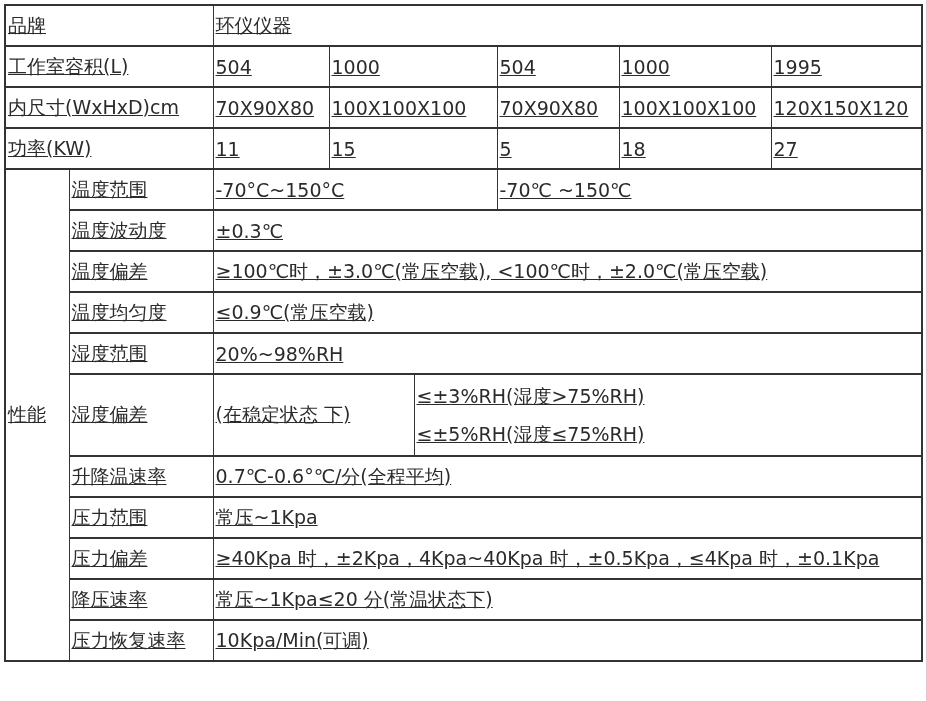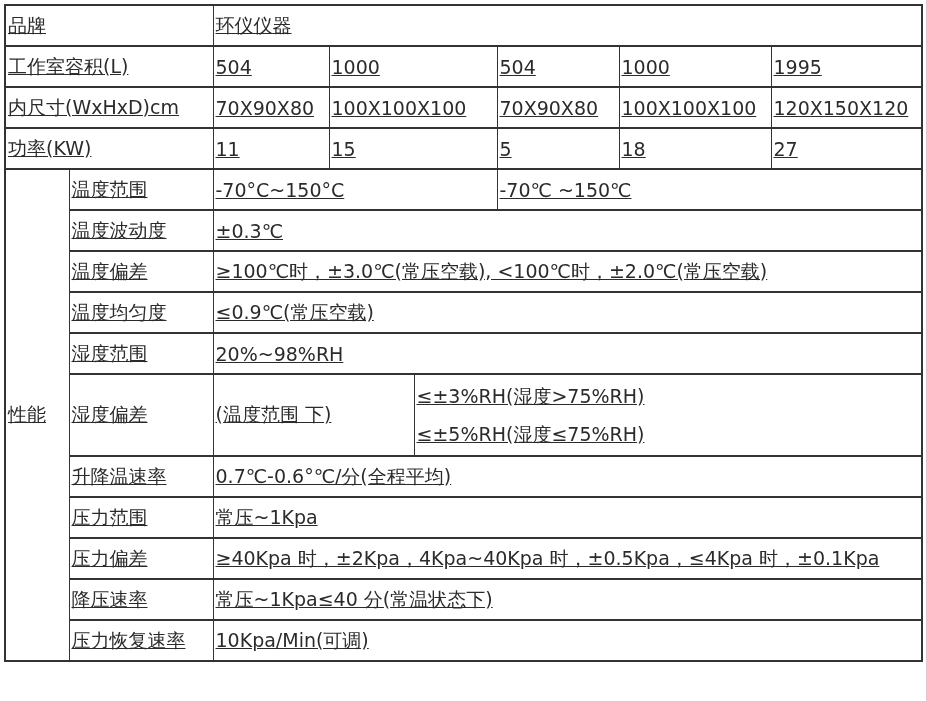--- a/index.html
+++ b/index.html
@@ -110,21 +110,21 @@
       <td colspan="6" class="gray">≤0.9℃(常压空载)</td>
     </tr>
 
     <tr>
       <td class="white">湿度范围</td>
       <td colspan="6" class="white">20%~98%RH</td>
     </tr>
 
     <tr class="tall">
       <td class="gray">湿度偏差</td>
-      <td colspan="2" class="gray">(温度范围 下)</td>
+      <td colspan="2" class="gray">(在稳定状态 下)</td>
       <td colspan="4" class="gray two-line">
         <div>≤±3%RH(湿度&gt;75%RH)</div>
         <div>≤±5%RH(湿度≤75%RH)</div>
       </td>
     </tr>
 
     <tr>
       <td class="white">升降温速率</td>
       <td colspan="6" class="white">0.7℃-0.6°℃/分(全程平均)</td>
     </tr>
@@ -134,21 +134,21 @@
       <td colspan="6" class="gray">常压~1Kpa</td>
     </tr>
 
     <tr>
       <td class="white">压力偏差</td>
       <td colspan="6" class="white">≥40Kpa 时，±2Kpa，4Kpa~40Kpa 时，±0.5Kpa，≤4Kpa 时，±0.1Kpa</td>
     </tr>
 
     <tr>
       <td class="gray">降压速率</td>
-      <td colspan="6" class="gray">常压~1Kpa≤40 分(常温状态下)</td>
+      <td colspan="6" class="gray">常压~1Kpa≤20 分(常温状态下)</td>
     </tr>
 
     <tr>
       <td class="white">压力恢复速率</td>
       <td colspan="6" class="white">10Kpa/Min(可调)</td>
     </tr>
   </tbody>
     </table>
 </div>
 

